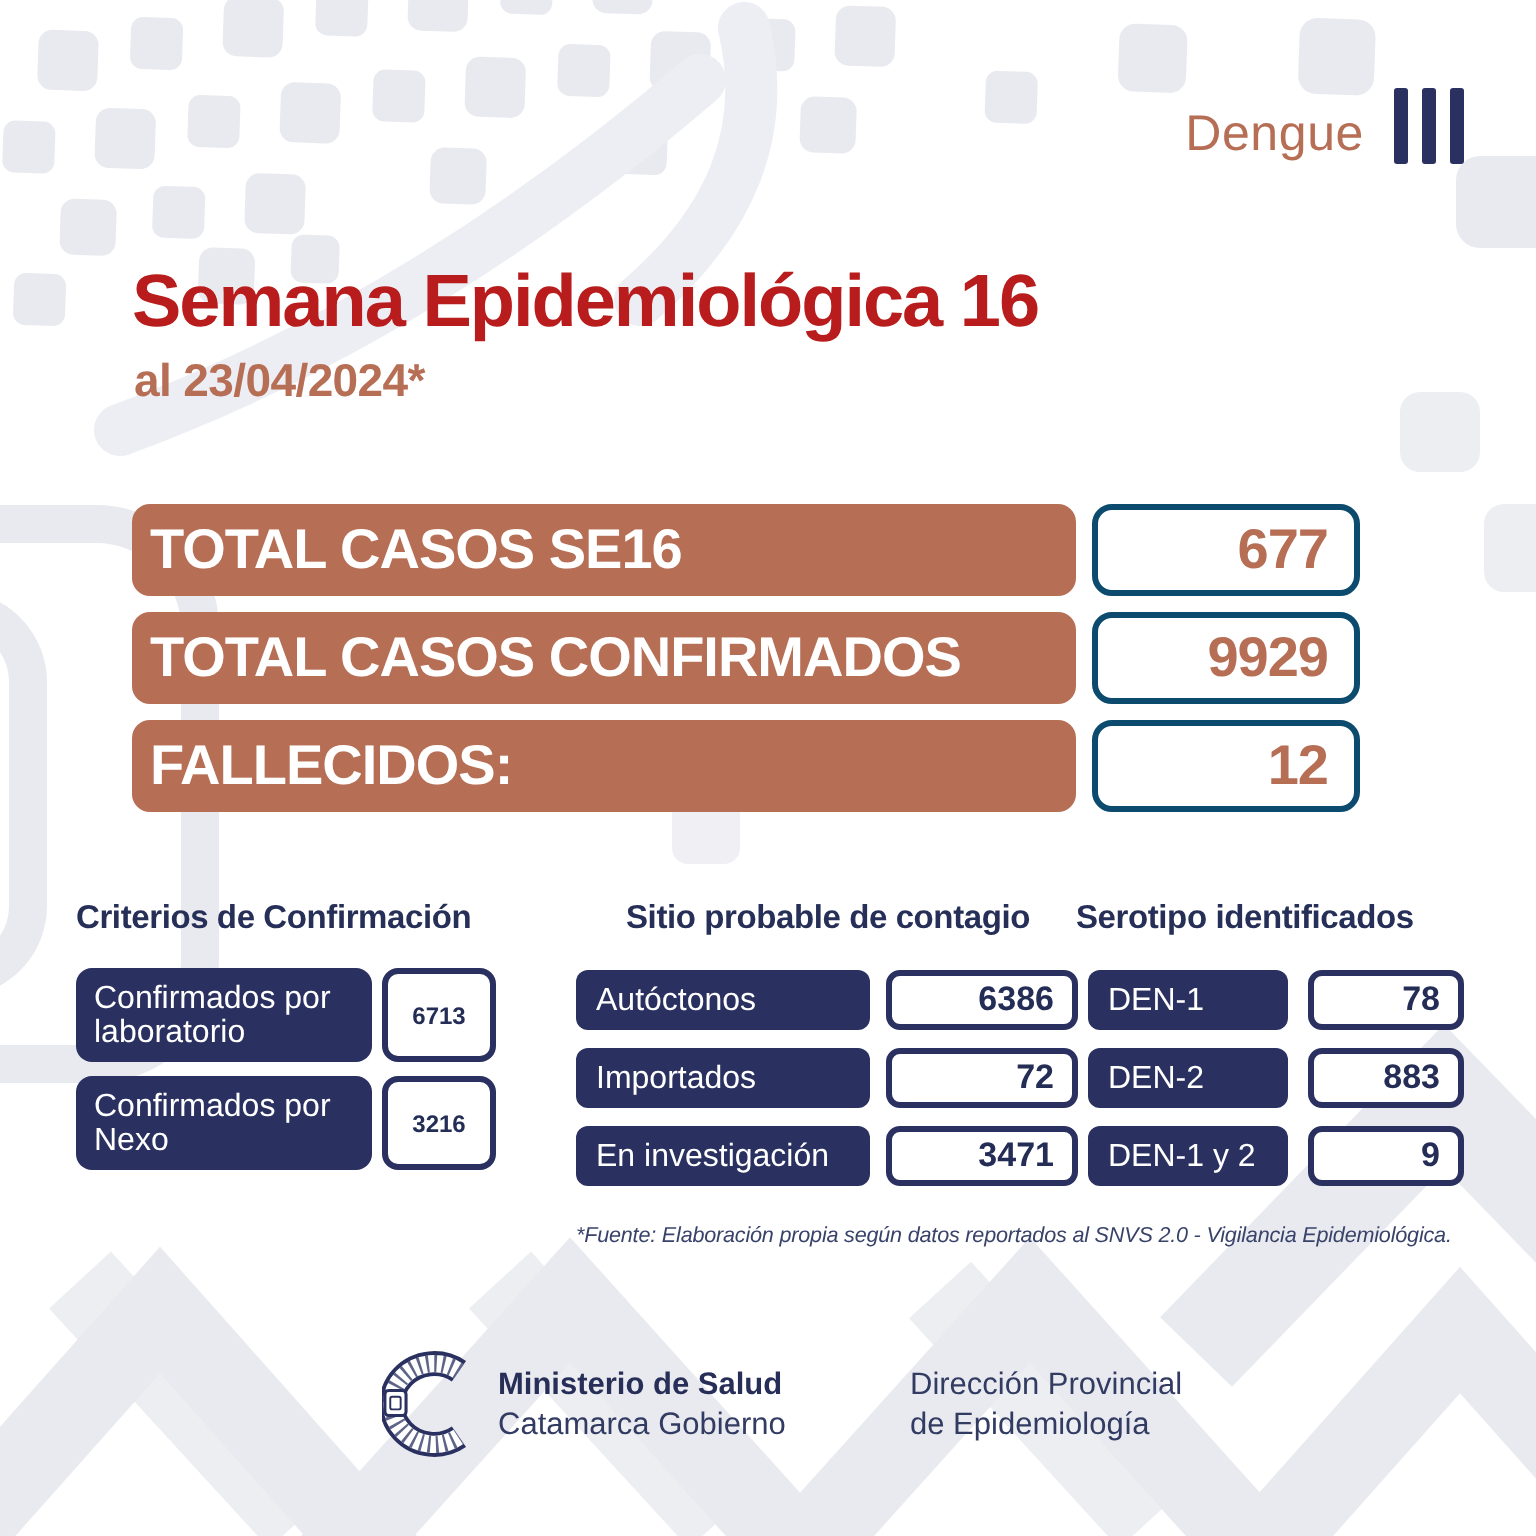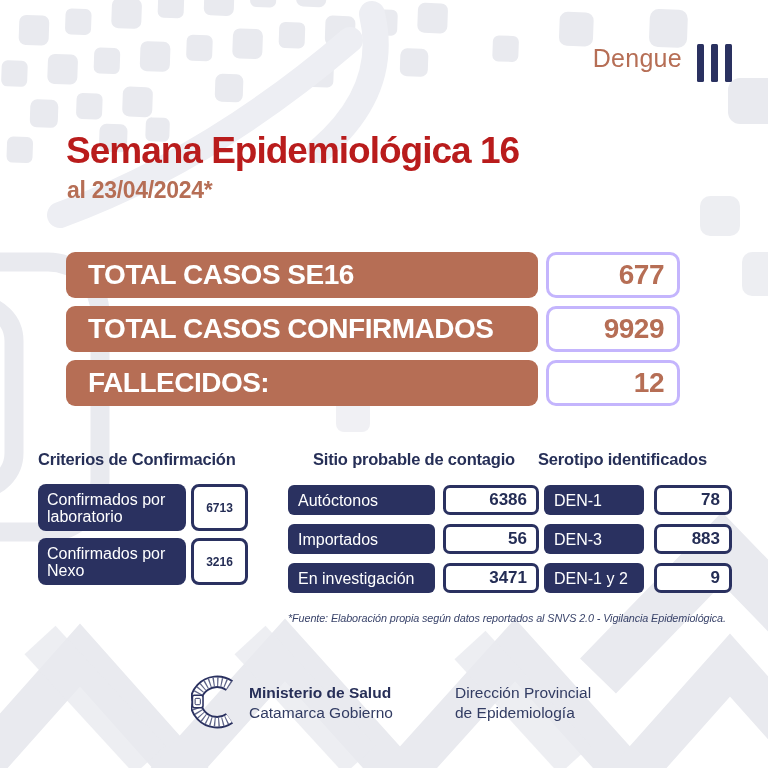--- a/index.html
+++ b/index.html
@@ -4,39 +4,39 @@
 <style>
   html,body{margin:0;padding:0;background:#fff;}
   .canvas{
     position:relative;width:768px;height:768px;overflow:hidden;
     background:#fff;font-family:"Liberation Sans",sans-serif;color:#2a3160;
   }
   .bg{position:absolute;inset:0;z-index:0;pointer-events:none;}
   .layer{position:absolute;z-index:1;}
 
   
-  .brand{top:44px;right:36px;display:flex;align-items:flex-start;gap:15px;}
+  .brand{top:44px;right:36px;display:flex;align-items:flex-end;gap:15px;}
   .brand-word{font-size:25px;font-weight:500;color:#b66e55;letter-spacing:.3px;}
   .brand-bars{display:flex;gap:7px;align-items:center;}
   .brand-bars span{display:block;width:7px;height:38px;background:#2a3160;border-radius:1.5px;}
 
   
   .title{left:66px;top:130px;font-size:37px;font-weight:700;color:#b91c1c;letter-spacing:-1px;}
   .subtitle{left:67px;top:177px;font-size:23px;font-weight:700;color:#b66e55;letter-spacing:-.3px;}
 
   
   .stat-row{left:66px;width:614px;height:46px;display:flex;align-items:stretch;}
   .stat-row.r0{top:252px;} .stat-row.r1{top:306px;text-align:center;} .stat-row.r2{top:360px;}
   .stat-label{
     width:472px;background:#b66e55;border-radius:9px;color:#fff;
     font-weight:700;font-size:28px;letter-spacing:-.5px;
-    display:flex;align-items:center;padding-left:22px;box-sizing:border-box;
+    display:flex;align-items:center;padding-left:9px;box-sizing:border-box;
   }
   .stat-value{
-    margin-left:auto;width:134px;background:#fff;border:3px solid #c4b5fd;border-radius:10px;
+    margin-left:auto;width:134px;background:#fff;border:3px solid #0c4a6e;border-radius:10px;
     color:#b66e55;font-weight:700;font-size:28px;letter-spacing:-.5px;
     display:flex;align-items:center;justify-content:flex-end;padding-right:13px;box-sizing:border-box;
   }
 
   
   .col{top:450px;}
   .col.c0{left:38px;width:212px;}
   .col.c1{left:288px;width:252px;text-align:center;}
   .col.c2{left:538px;width:200px;}
   .col-heading{font-size:16.5px;font-weight:700;color:#262f57;letter-spacing:-.2px;}
@@ -178,36 +178,36 @@
   </div>
 
   <div class="layer col c1">
     <div class="col-heading">Sitio probable de contagio</div>
     <div class="mini-row">
       <div class="mini-label">Autóctonos</div>
       <div class="mini-value">6386</div>
     </div>
     <div class="mini-row">
       <div class="mini-label">Importados</div>
-      <div class="mini-value">56</div>
+      <div class="mini-value">72</div>
     </div>
     <div class="mini-row">
       <div class="mini-label">En investigación</div>
       <div class="mini-value">3471</div>
     </div>
   </div>
 
   <div class="layer col c2">
     <div class="col-heading">Serotipo identificados</div>
     <div class="mini-row">
       <div class="mini-label">DEN-1</div>
       <div class="mini-value">78</div>
     </div>
     <div class="mini-row">
-      <div class="mini-label">DEN-3</div>
+      <div class="mini-label">DEN-2</div>
       <div class="mini-value">883</div>
     </div>
     <div class="mini-row">
       <div class="mini-label">DEN-1 y 2</div>
       <div class="mini-value">9</div>
     </div>
   </div>
 
   <div class="layer footnote">*Fuente: Elaboración propia según datos reportados al SNVS 2.0 - Vigilancia Epidemiológica.</div>
 

